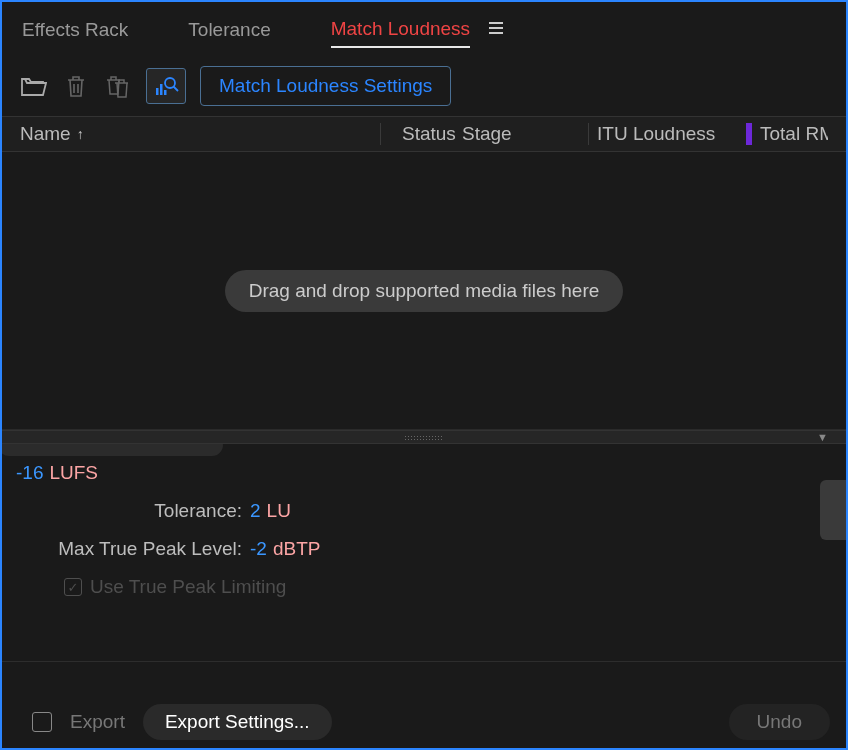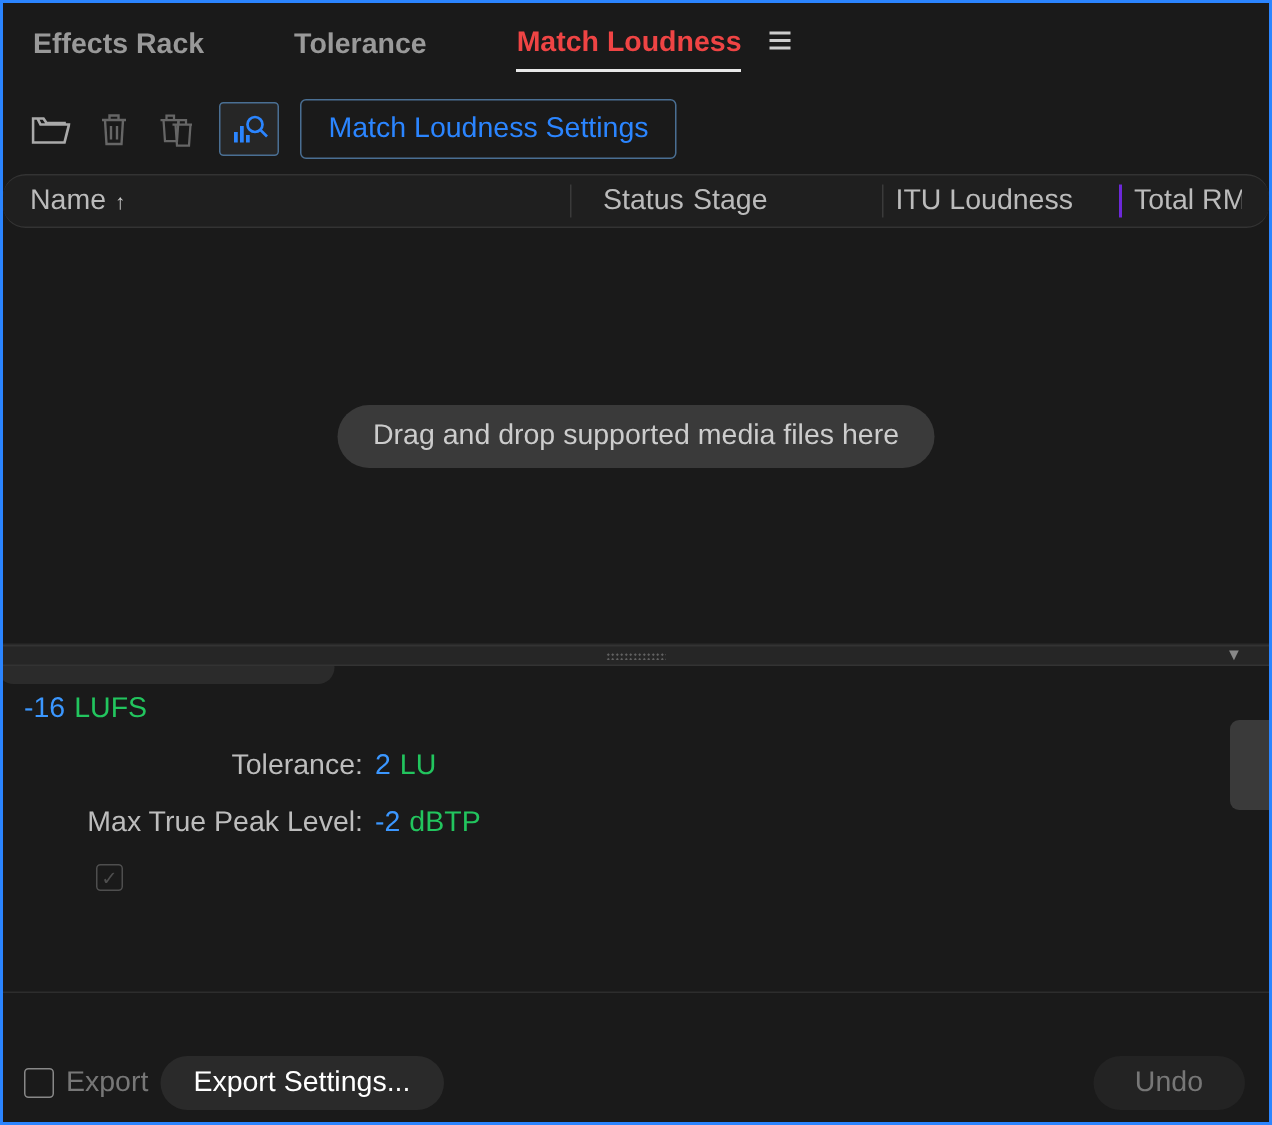--- a/index.html
+++ b/index.html
@@ -13,21 +13,20 @@
       overflow: hidden;
       position: relative;
     }
     .tabs {
       display: flex;
       align-items: center;
       padding: 10px 20px 12px 20px;
       gap: 60px;
       background: #1a1a1a;
       font-size: 19px;
-      font-weight: bold;
     }
     .tab {
       color: #999;
       cursor: pointer;
       padding: 6px 0;
     }
     .tab.active {
       color: #ef4444;
       border-bottom: 2px solid #e8e8e8;
       text-align: right;
@@ -68,27 +67,26 @@
       cursor: pointer;
     }
     .table-header {
       display: flex;
       border-top: 1px solid #333;
       border-bottom: 1px solid #333;
       padding: 6px 18px;
       font-size: 19px;
       color: #bbb;
       background: #1f1f1f;
-      border-radius: 15px;
     }
     .col-name { flex: 0 0 360px; display: flex; align-items: center; gap: 6px; }
     .col-status { flex: 0 0 78px; border-left: 1px solid #3a3a3a; padding-left: 21px; }
     .col-stage { flex: 0 0 130px; padding-left: 4px; }
     .col-itu { flex: 0 0 158px; border-left: 1px solid #3a3a3a; padding-left: 8px; }
-    .col-rms { flex: 1; border-left: 2px solid #6d28d9; padding-left: 8px; white-space: nowrap; overflow: hidden;}
+    .col-rms { flex: 1; border-left: 6px solid #6d28d9; padding-left: 8px; white-space: nowrap; overflow: hidden;}
     .dropzone {
       height: 278px;
       background: #1a1a1a;
       display: flex;
       align-items: center;
       justify-content: center;
       position: relative;
       border-bottom: 1px solid #2a2a2a;
     }
     .drop-pill {
@@ -156,49 +154,49 @@
       font-size: 19px;
       color: #ddd;
       position: relative;
       width: 386px;
       display: flex;
       align-items: center;
       justify-content: space-between;
     }
     .chev { color: #bbb; font-size: 14px;}
     .value-blue { color: #3b97ff; }
-    .value-unit { color: #22c55e; margin-left: 6px; }
+    .value-unit { color: #fca5a5; margin-left: 6px; }
     .checkbox-row {
       display: flex;
       align-items: center;
       gap: 8px;
       margin-left: 48px;
       color: #4e4e4e;
     }
     .checkbox-box {
       width: 18px;
       height: 18px;
       border: 1px solid #4e4e4e;
       border-radius: 3px;
       display: inline-flex;
       align-items: center;
       justify-content: center;
       color: #4e4e4e;
       font-size: 13px;
     }
     .footer {
       position: absolute;
-      left: 0; right: 2px; bottom: 2px;
+      left: 16px; right: 2px; bottom: 2px;
       height: 48px;
       background: #1a1a1a;
       display: flex;
       align-items: center;
       padding: 0 14px;
       font-size: 19px;
-      gap: 8px;
+      gap: 18px;
     }
     .footer .export-chk {
       width: 20px;
       height: 20px;
       border: 1px solid #888;
       border-radius: 3px;
     }
     .footer .export-settings {
       background: #2a2a2a;
       color: #ffffff;
@@ -307,20 +305,21 @@
   </div>
 
   <div class="settings-row">
     <div class="settings-label">Max True Peak Level:</div>
     <span class="value-blue">-2</span>
     <span class="value-unit">dBTP</span>
   </div>
 
   <div class="checkbox-row">
     <span class="checkbox-box">✓</span>
+    <span>Use True Peak Limiting</span>
   </div>
 </div>
 
 <div class="sidebar-scroll"></div>
 
 <div class="footer">
   <span class="export-chk"></span>
   <span style="color:#777">Export</span>
   <span class="export-settings">Export Settings...</span>
   <span class="spacer"></span>

